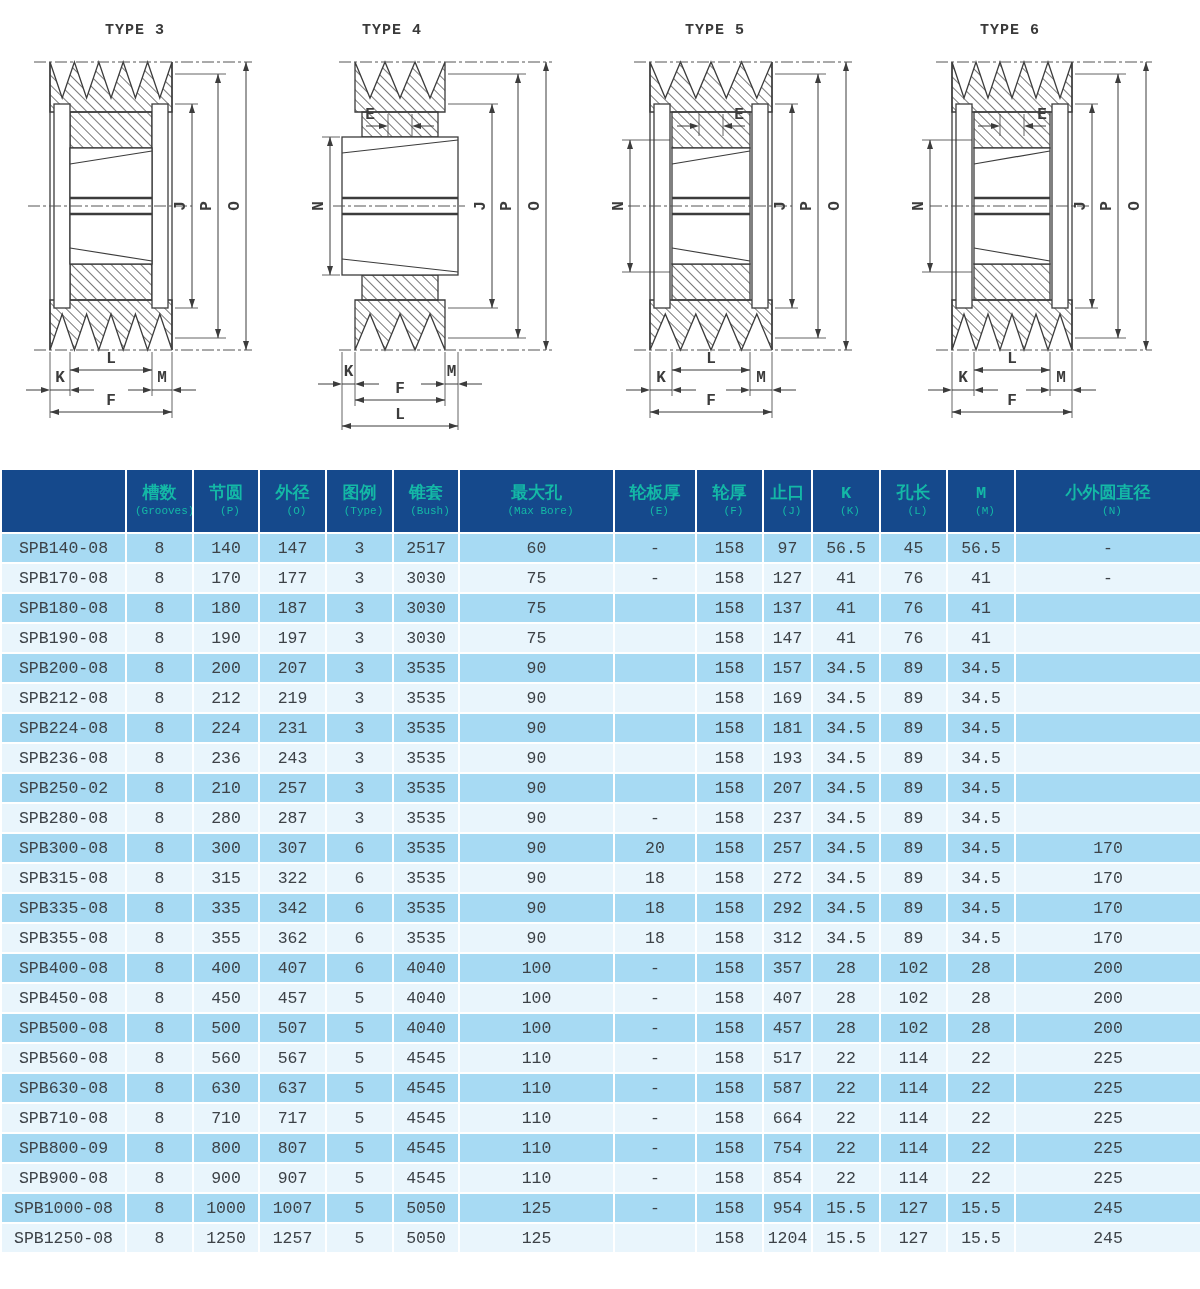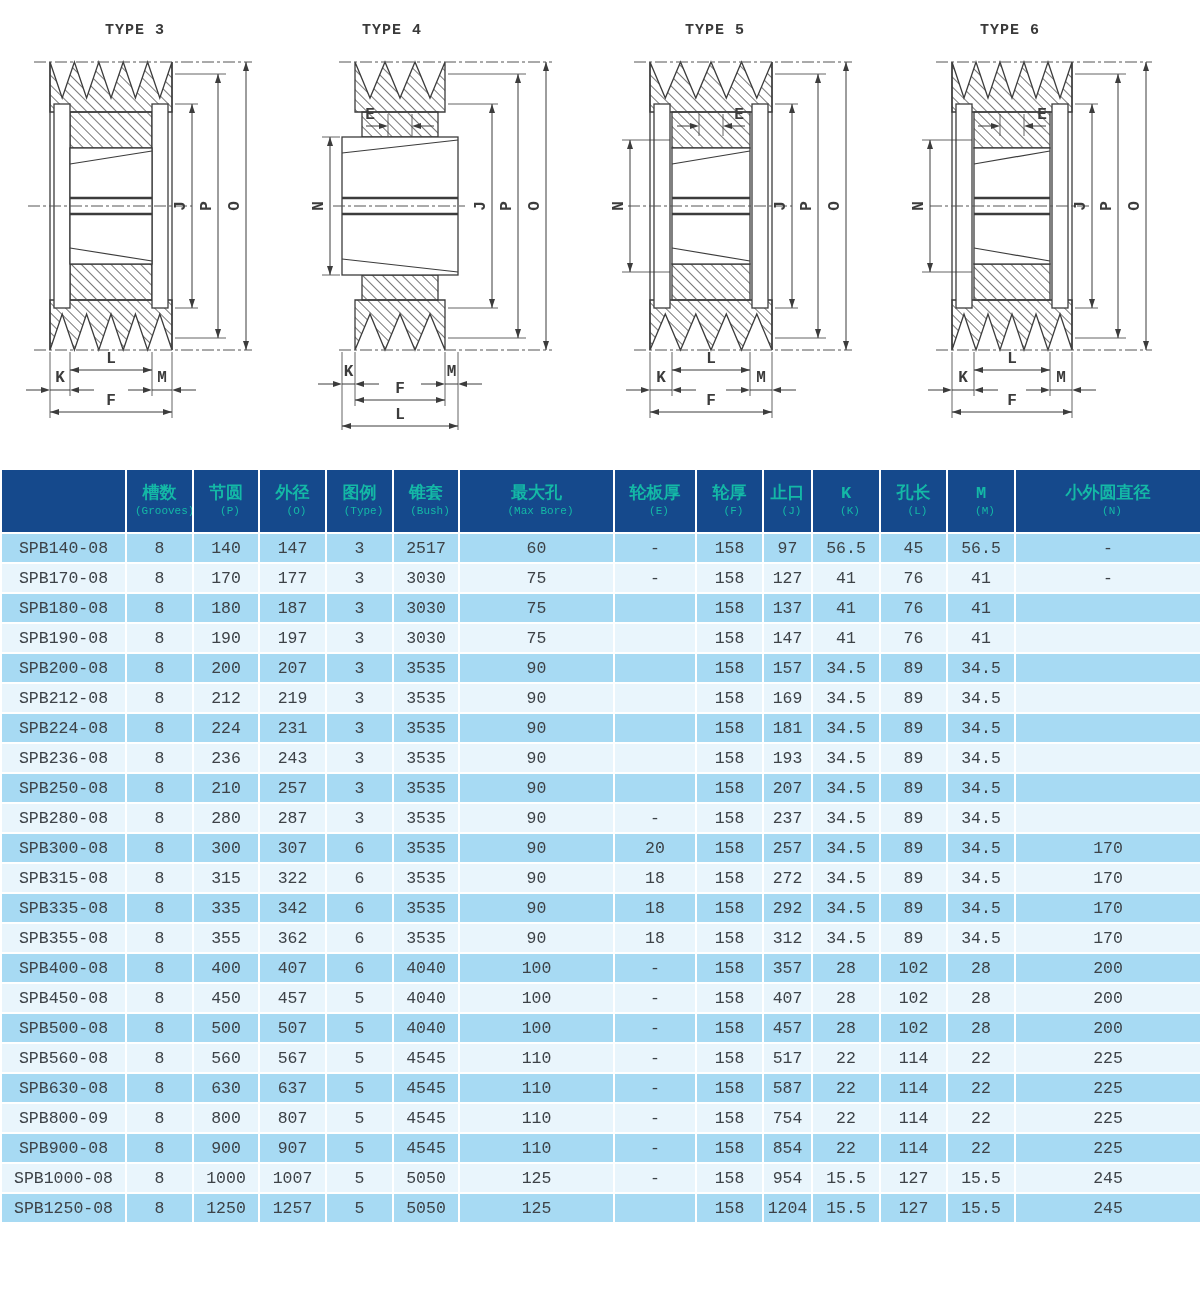--- a/index.html
+++ b/index.html
@@ -532,21 +532,21 @@
           <td>90</td>
           <td></td>
           <td>158</td>
           <td>193</td>
           <td>34.5</td>
           <td>89</td>
           <td>34.5</td>
           <td></td>
         </tr>
         <tr>
-          <td>SPB250-08</td>
+          <td>SPB250-02</td>
           <td>8</td>
           <td>210</td>
           <td>257</td>
           <td>3</td>
           <td>3535</td>
           <td>90</td>
           <td></td>
           <td>158</td>
           <td>207</td>
           <td>34.5</td>
@@ -708,20 +708,36 @@
           <td>110</td>
           <td>-</td>
           <td>158</td>
           <td>587</td>
           <td>22</td>
           <td>114</td>
           <td>22</td>
           <td>225</td>
         </tr>
         <tr>
+          <td>SPB710-08</td>
+          <td>8</td>
+          <td>710</td>
+          <td>717</td>
+          <td>5</td>
+          <td>4545</td>
+          <td>110</td>
+          <td>-</td>
+          <td>158</td>
+          <td>664</td>
+          <td>22</td>
+          <td>114</td>
+          <td>22</td>
+          <td>225</td>
+        </tr>
+        <tr>
           <td>SPB800-09</td>
           <td>8</td>
           <td>800</td>
           <td>807</td>
           <td>5</td>
           <td>4545</td>
           <td>110</td>
           <td>-</td>
           <td>158</td>
           <td>754</td>

